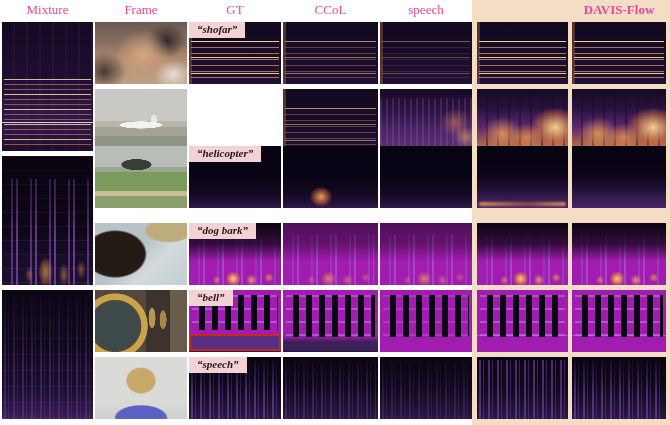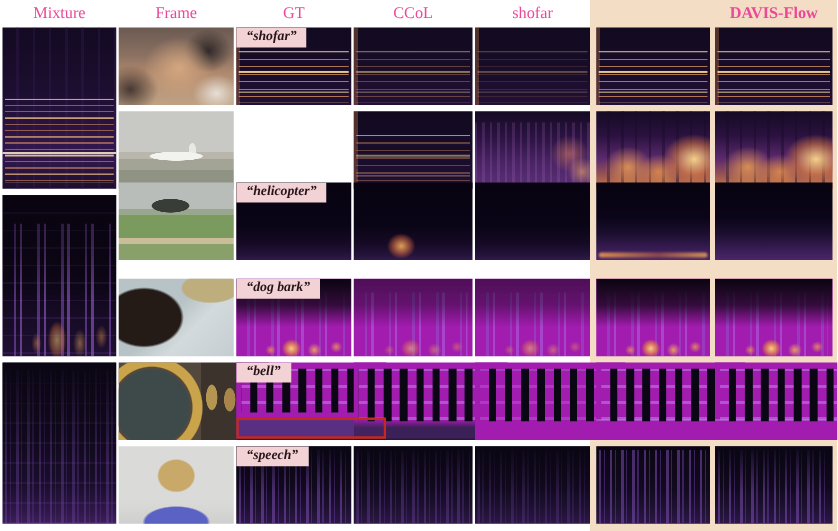--- a/index.html
+++ b/index.html
@@ -14,21 +14,21 @@
       font-size:13px;color:#ec4899;}
   .hd.emph{font-weight:bold;}
 
   
   .cx1{left:2px;width:91px;}  .cx2{left:95px;width:92px;}  .cx3{left:189px;width:92px;}
   .cx4{left:283px;width:95px;}.cx5{left:380px;width:92px;} .cx6{left:477px;width:91px;}
   .cx7{left:572px;width:94px;}
 
   
   .ry1{top:22px;height:62px;} .ry2{top:89px;height:62px;} .ry3{top:146px;height:62px;}
-  .ry4{top:223px;height:62px;}.ry5{top:290px;height:62px;padding-left:28px;}.ry6{top:357px;height:62px;}
+  .ry4{top:223px;height:62px;}.ry5{top:290px;height:62px;}.ry6{top:357px;height:62px;}
   .mr1{top:22px;height:129px;}.mr2{top:156px;height:129px;}.mr3{top:290px;height:129px;}
 
   .cell{position:absolute;overflow:hidden;}
 
   
   .spec{background-color:#a21caf;}
   .spec::before,.spec::after{content:"";position:absolute;pointer-events:none;}
 
   
   .sp-shofar{--ln:.8;--ln2:.9;
@@ -160,21 +160,21 @@
 <body>
 
 <div id="figure">
 
   <div class="hl-panel"></div>
 
   <div class="hd cx1">Mixture</div>
   <div class="hd cx2">Frame</div>
   <div class="hd cx3">GT</div>
   <div class="hd cx4">CCoL</div>
-  <div class="hd cx5">shofar</div>
+  <div class="hd cx5">speech</div>
   <div class="hd cx7 emph">DAVIS-Flow</div>
 
   <div class="cell spec sp-mix1 cx1 mr1"></div>
   <div class="cell spec sp-mix2 sp-bark p-soft cx1 mr2"></div>
   <div class="cell spec sp-mix3 sp-speech sk-med cx1 mr3"></div>
 
   <div class="cell frame f-shofar   cx2 ry1"></div>
   <div class="cell frame f-airplane cx2 ry2"></div>
   <div class="cell frame f-heli     cx2 ry3"></div>
   <div class="cell frame f-dog      cx2 ry4"></div>

